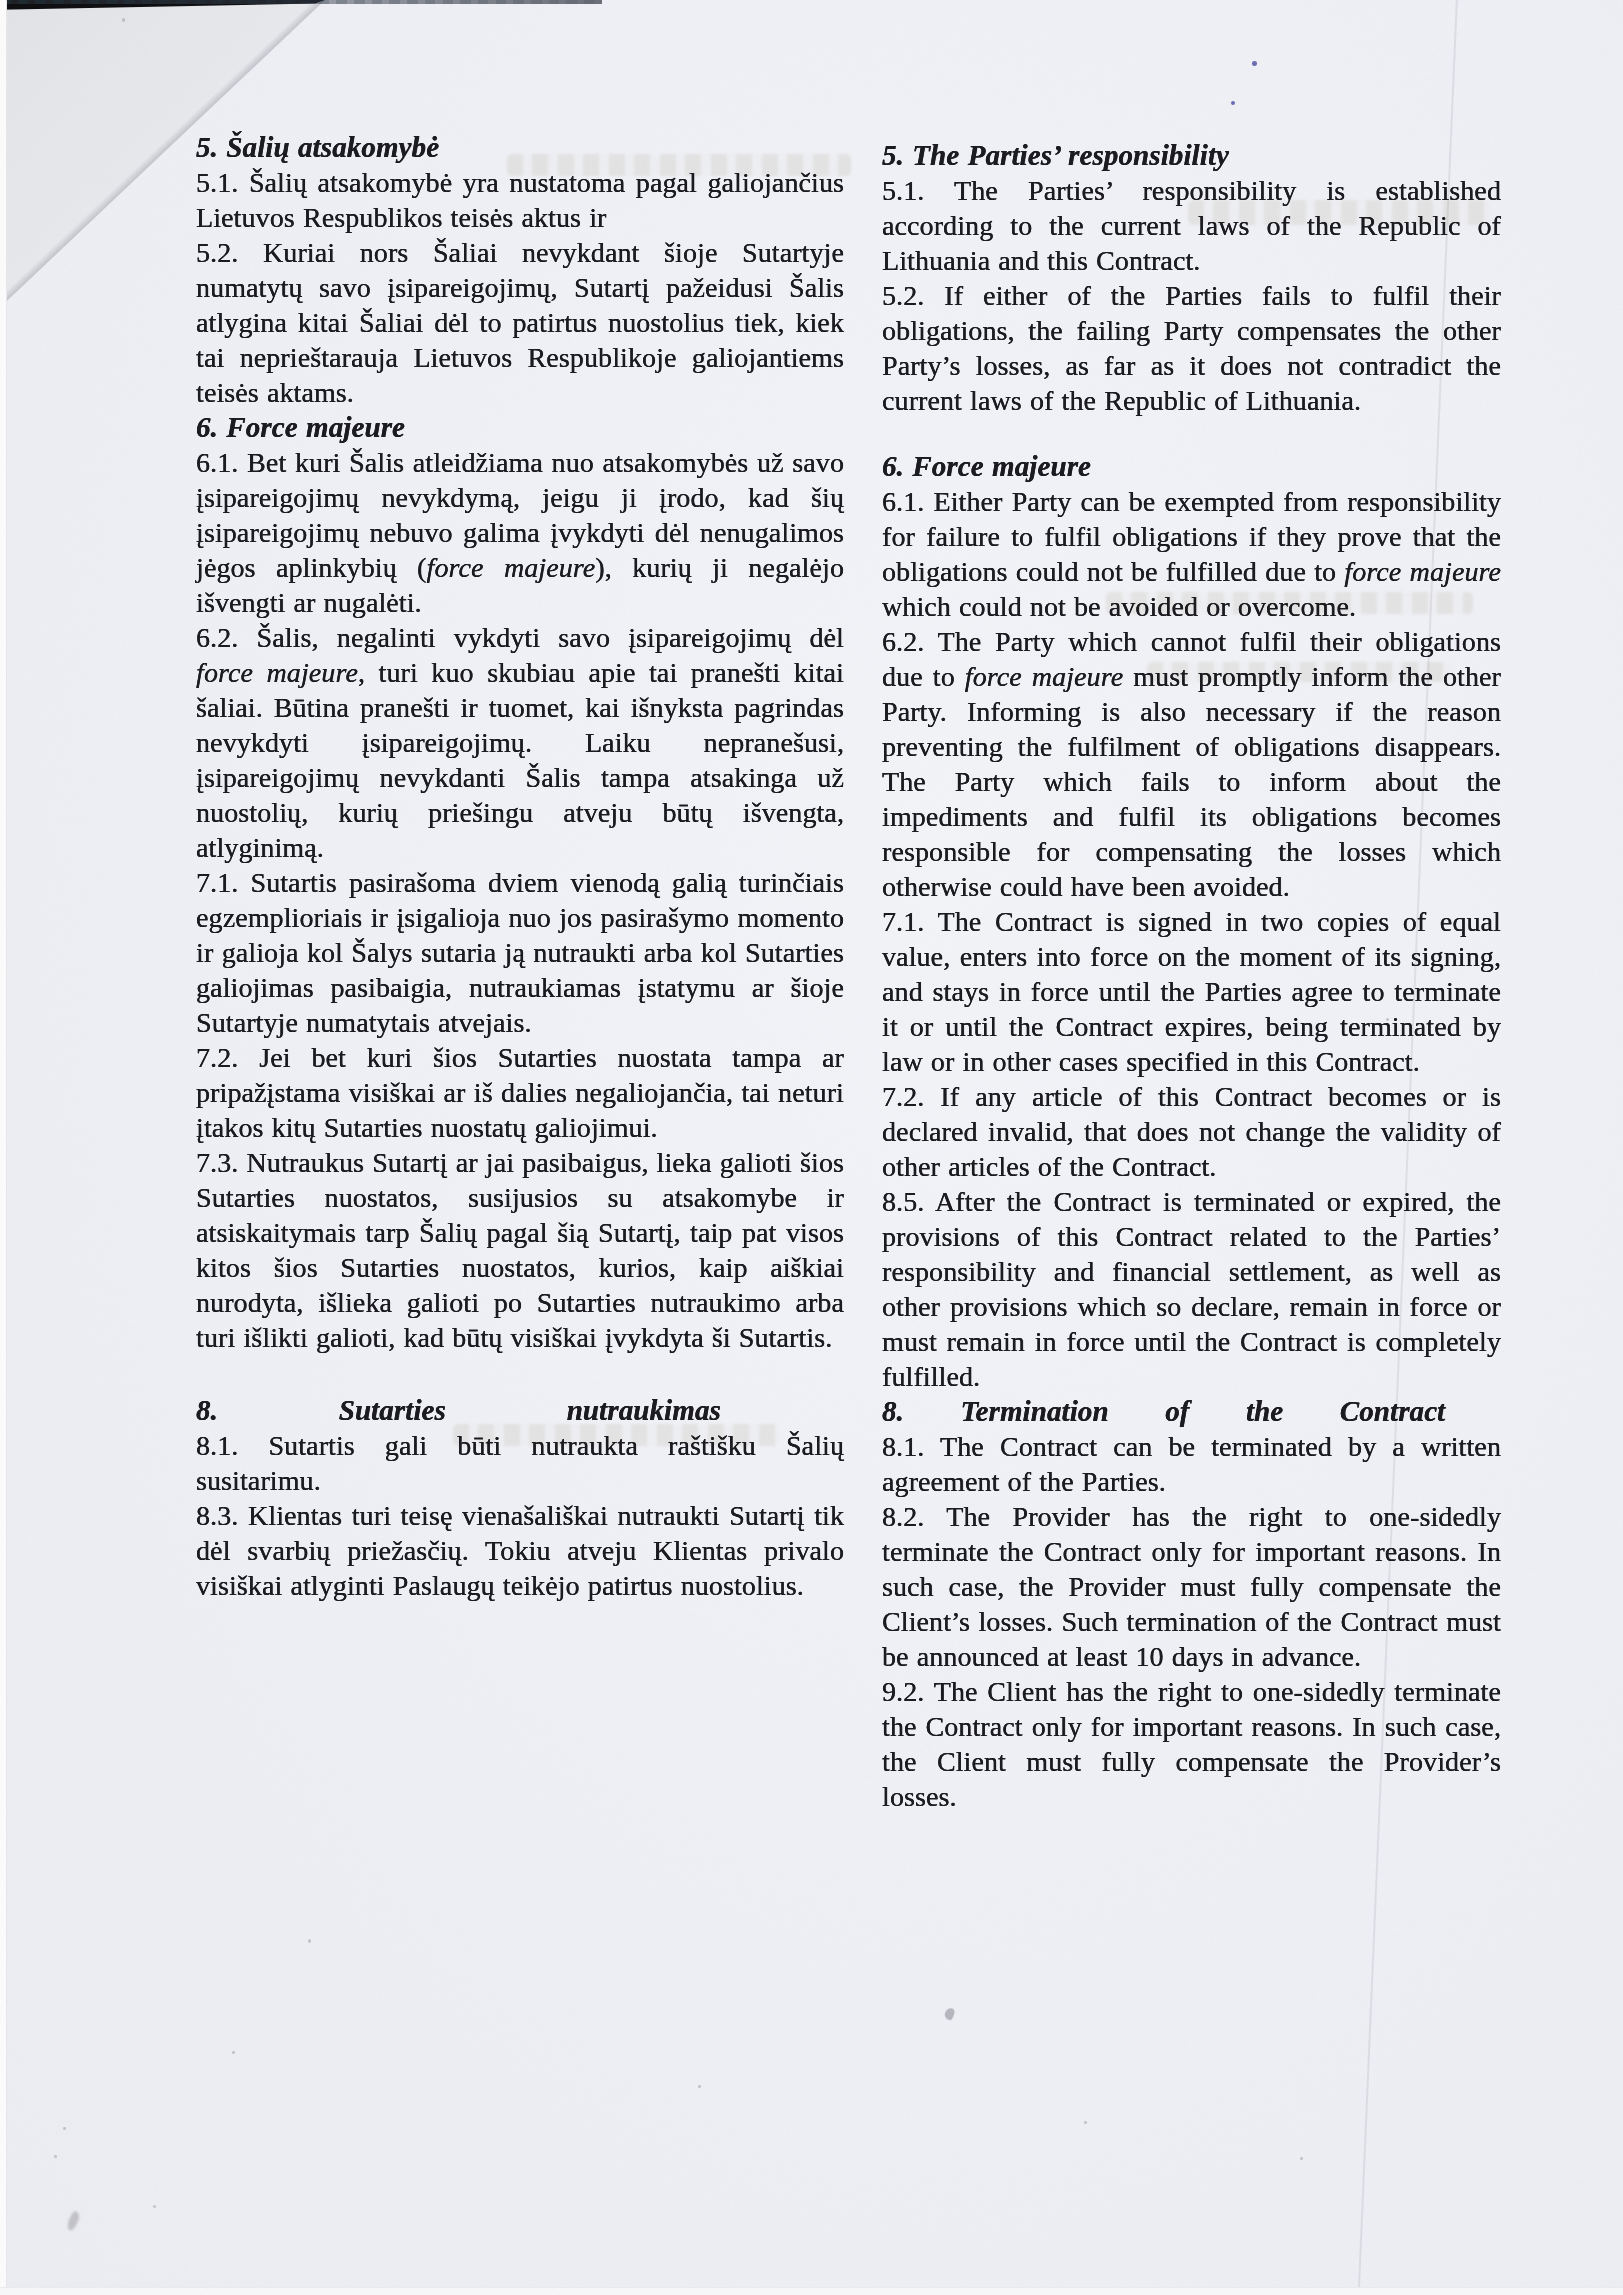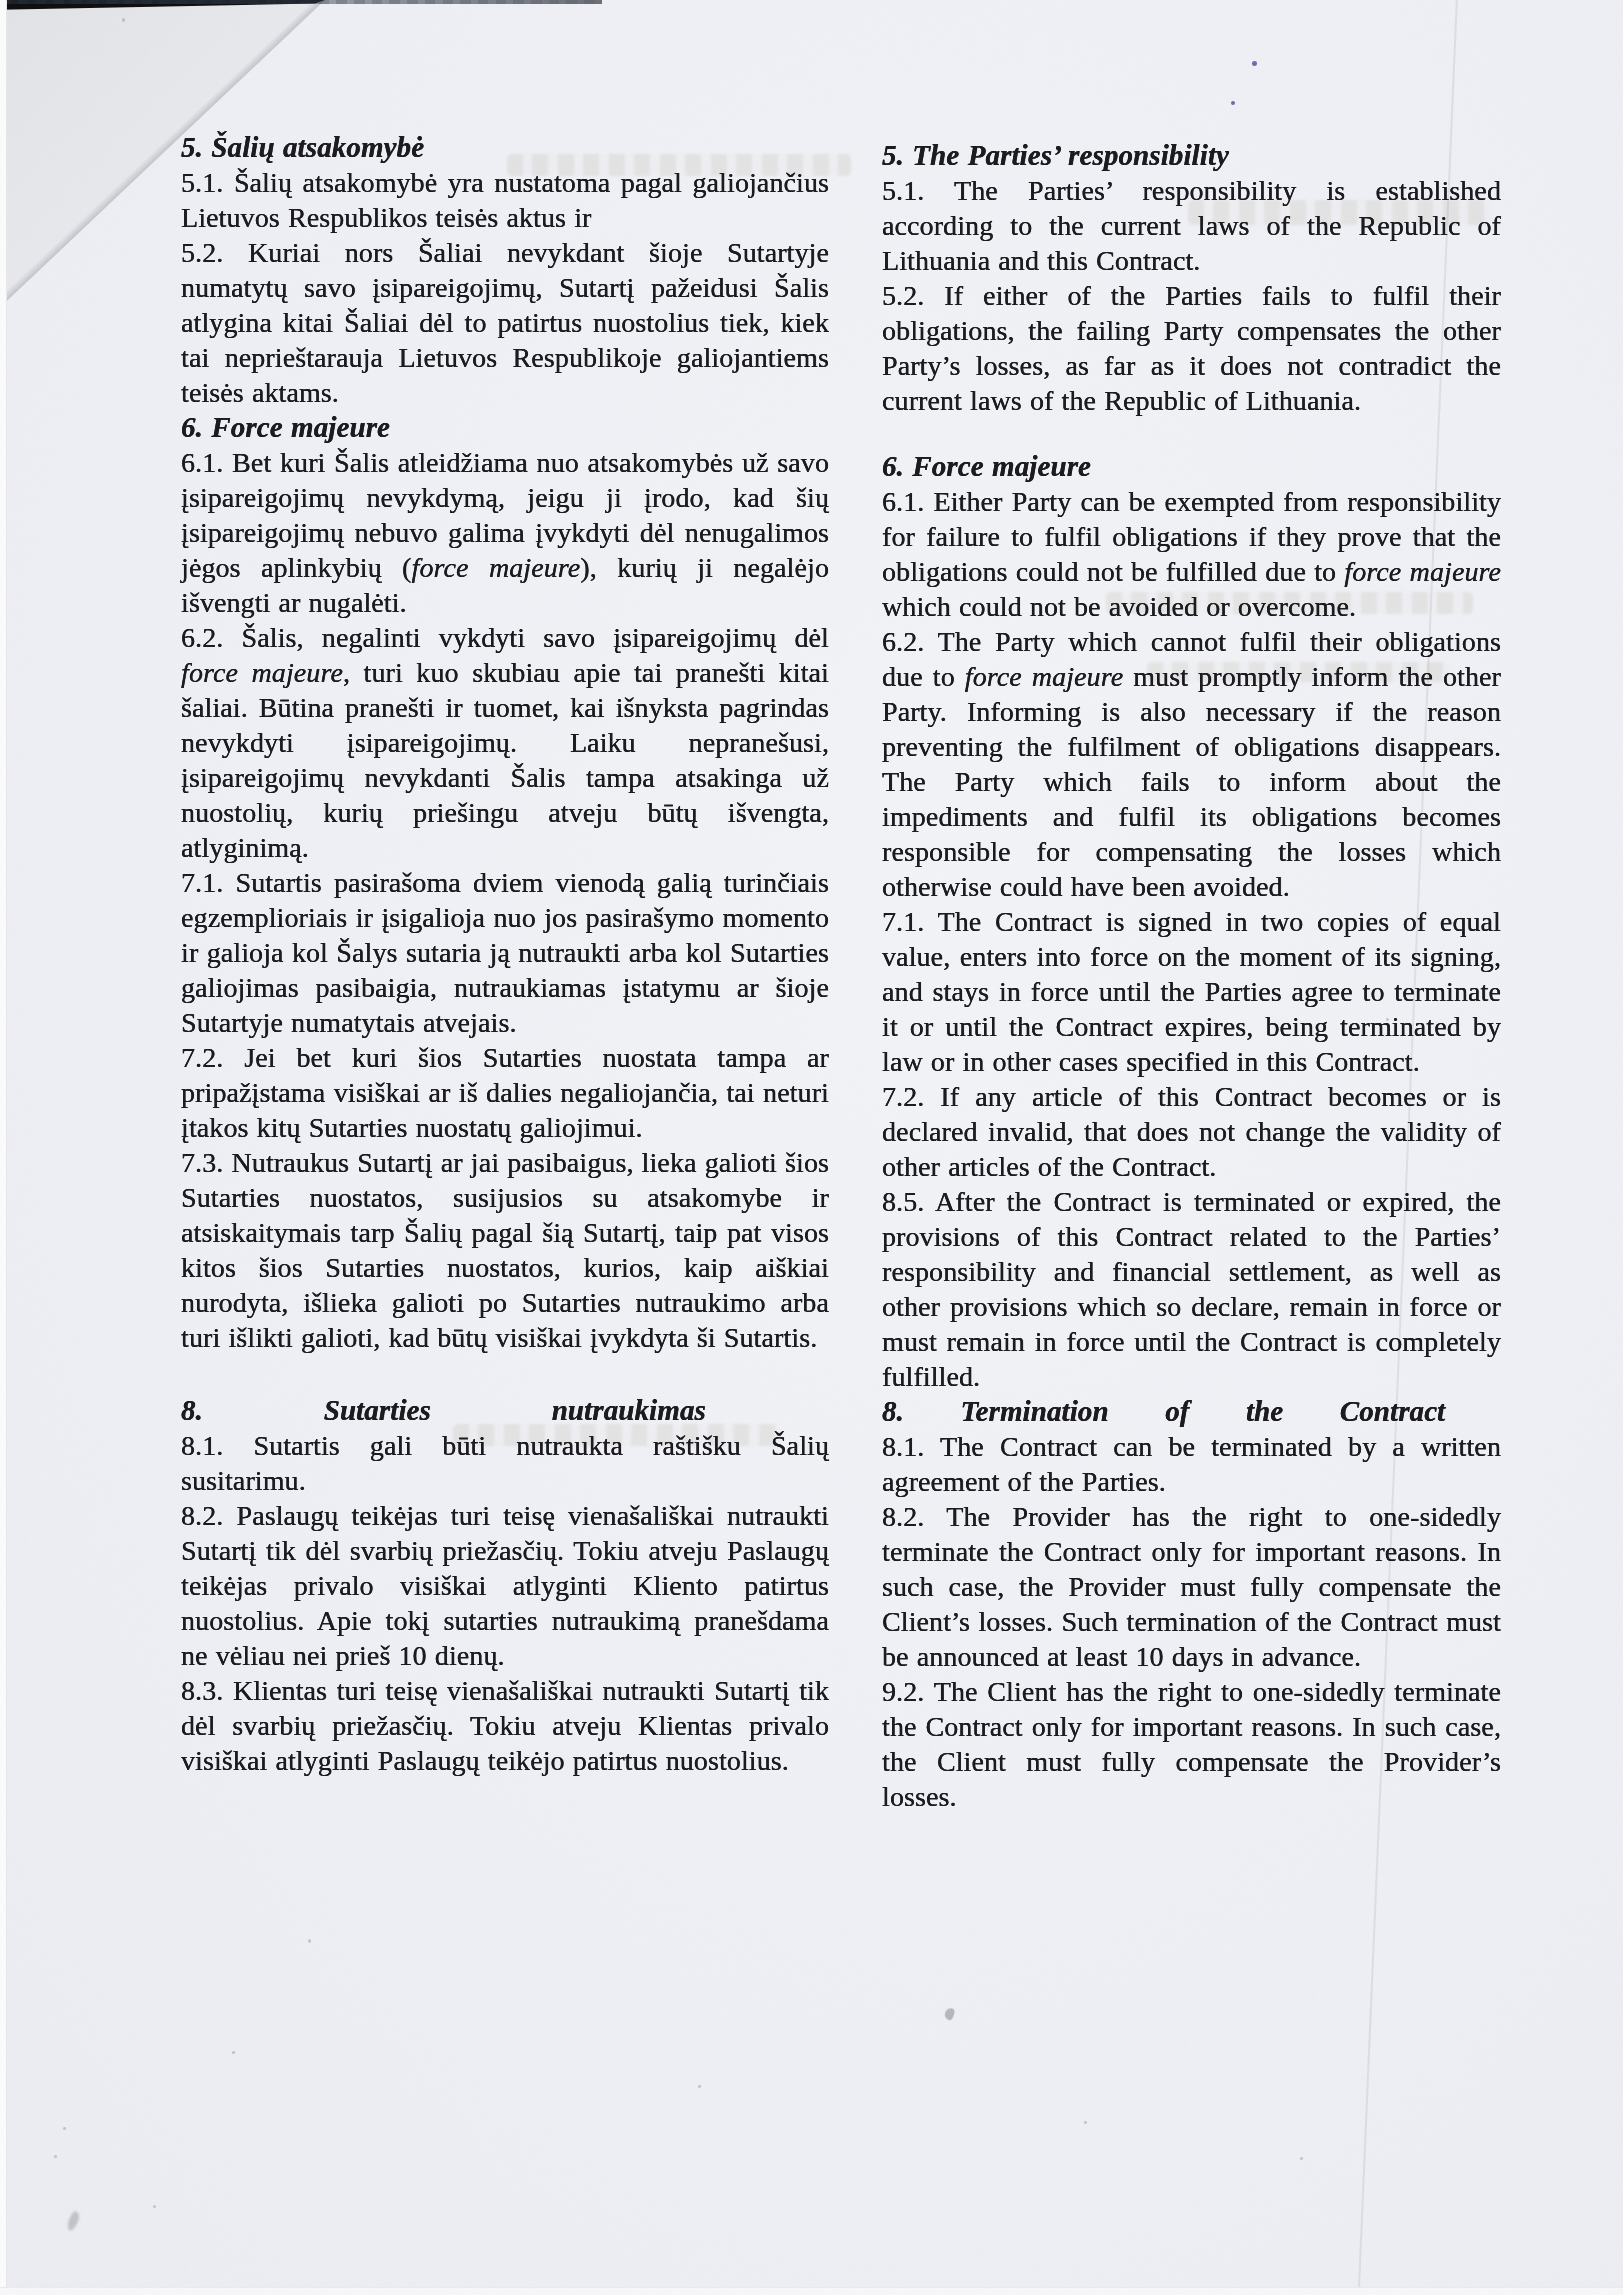--- a/index.html
+++ b/index.html
@@ -72,21 +72,21 @@
   .noise { position:absolute; inset:0; opacity:.05; pointer-events:none; }
 
   
   .col {
     position:absolute;
     text-align:justify; text-align-last:left;
     font-size:28px; line-height:35px;
     word-spacing:1px; letter-spacing:0.1px;
     text-shadow:0 0 0.5px currentColor, 0.3px 0.3px 0.4px rgba(22,22,32,.45);
   }
-  .col-left  { left:181px; top:130px; width:648px; }
+  .col-left  { left:196px; top:130px; width:648px; }
   .col-right { left:882px; top:138px; width:619px; }
   .p { margin:0; }
   .h { margin:0; font-weight:700; font-style:italic; font-size:29px; line-height:35px; }
   .gap-above { margin-top:31px; }
   .gap-above-lg { margin-top:38px; }
   .spread { display:flex; justify-content:space-between; }
   .spread-left  { width:81%; }
   .spread-right { width:91%; }
 </style>
 </head>
@@ -132,21 +132,20 @@
     <p class="p">6.2. Šalis, negalinti vykdyti savo įsipareigojimų dėl <i>force majeure</i>, turi kuo skubiau apie tai pranešti kitai šaliai. Būtina pranešti ir tuomet, kai išnyksta pagrindas nevykdyti įsipareigojimų. Laiku nepranešusi, įsipareigojimų nevykdanti Šalis tampa atsakinga už nuostolių, kurių priešingu atveju būtų išvengta, atlyginimą.</p>
     <p class="p">7.1. Sutartis pasirašoma dviem vienodą galią turinčiais egzemplioriais ir įsigalioja nuo jos pasirašymo momento ir galioja kol Šalys sutaria ją nutraukti arba kol Sutarties galiojimas pasibaigia, nutraukiamas įstatymu ar šioje Sutartyje numatytais atvejais.</p>
     <p class="p">7.2. Jei bet kuri šios Sutarties nuostata tampa ar pripažįstama visiškai ar iš dalies negaliojančia, tai neturi įtakos kitų Sutarties nuostatų galiojimui.</p>
     <p class="p">7.3. Nutraukus Sutartį ar jai pasibaigus, lieka galioti šios Sutarties nuostatos, susijusios su atsakomybe ir atsiskaitymais tarp Šalių pagal šią Sutartį, taip pat visos kitos šios Sutarties nuostatos, kurios, kaip aiškiai nurodyta, išlieka galioti po Sutarties nutraukimo arba turi išlikti galioti, kad būtų visiškai įvykdyta ši Sutartis.</p>
     <div class="h spread spread-left gap-above-lg">
       <span>8.</span>
       <span>Sutarties</span>
       <span>nutraukimas</span>
     </div>
     <p class="p">8.1. Sutartis gali būti nutraukta raštišku Šalių susitarimu.</p>
-    <p class="p">8.2. Paslaugų teikėjas turi teisę vienašališkai nutraukti Sutartį tik dėl svarbių priežasčių. Tokiu atveju Paslaugų teikėjas privalo visiškai atlyginti Kliento patirtus nuostolius. Apie tokį sutarties nutraukimą pranešdama ne vėliau nei prieš 10 dienų.</p>
     <p class="p">8.3. Klientas turi teisę vienašališkai nutraukti Sutartį tik dėl svarbių priežasčių. Tokiu atveju Klientas privalo visiškai atlyginti Paslaugų teikėjo patirtus nuostolius.</p>
   </div>
 
   <div class="col col-right">
     <h3 class="h">5. The Parties’ responsibility</h3>
     <p class="p">5.1. The Parties’ responsibility is established according to the current laws of the Republic of Lithuania and this Contract.</p>
     <p class="p">5.2. If either of the Parties fails to fulfil their obligations, the failing Party compensates the other Party’s losses, as far as it does not contradict the current laws of the Republic of Lithuania.</p>
     <h3 class="h gap-above">6. Force majeure</h3>
     <p class="p">6.1. Either Party can be exempted from responsibility for failure to fulfil obligations if they prove that the obligations could not be fulfilled due to <i>force majeure</i> which could not be avoided or overcome.</p>
     <p class="p">6.2. The Party which cannot fulfil their obligations due to <i>force majeure</i> must promptly inform the other Party. Informing is also necessary if the reason preventing the fulfilment of obligations disappears. The Party which fails to inform about the impediments and fulfil its obligations becomes responsible for compensating the losses which otherwise could have been avoided.</p>

